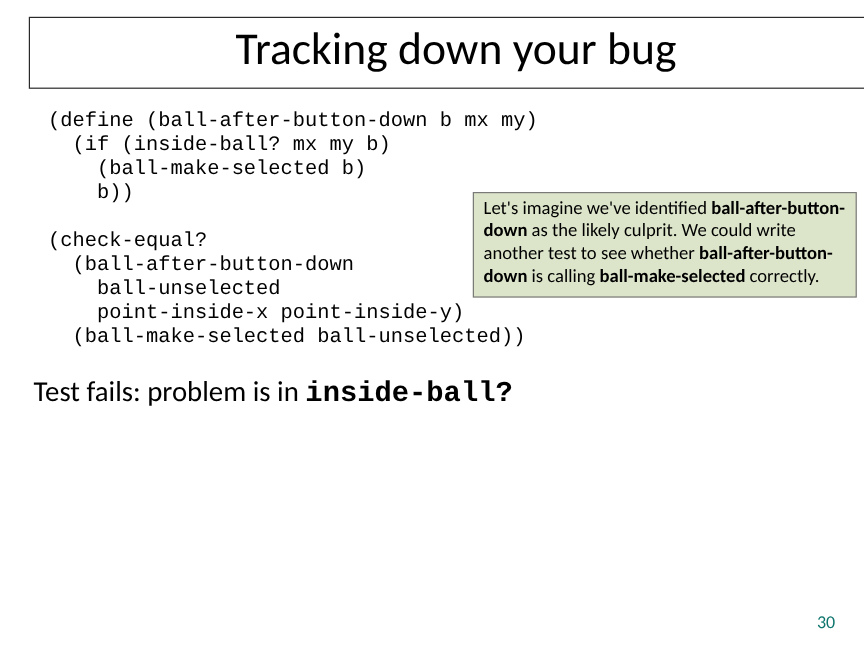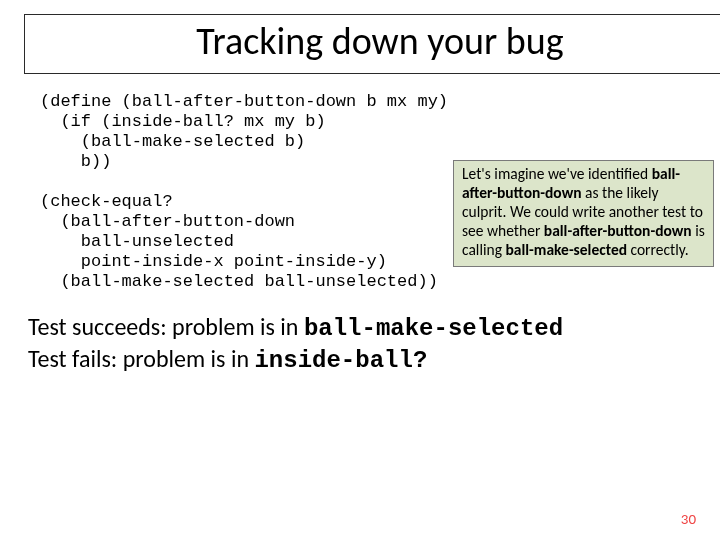--- a/index.html
+++ b/index.html
@@ -34,21 +34,21 @@
     font-family:"Courier New", monospace;
     font-size:17px;
     line-height:1.18;
     white-space:pre;
     margin-left:16px;
   }
   .callout {
     position:absolute;
     right:6px;
     top:160px;
-    width:261px;
+    width:320px;
     background:#dce5ca;
     border:1px solid #7a7a7a;
     font-family: Calibri, "Segoe UI", Arial, sans-serif;
     font-size:15.5px;
     line-height:1.22;
     padding:4px 8px 6px 8px;
     white-space:normal;
     font-weight:400;
   }
   .conclusion {
@@ -57,21 +57,21 @@
     line-height:1.25;
     margin-top:20px;
     margin-left:4px;
   }
   .mono-bold { font-family:"Courier New", monospace; font-weight:bold; }
   .page-number {
     position:absolute;
     bottom:12px;
     right:24px;
     font-size:15px;
-    color:#ef4444;
+    color:#0f766e;
     font-family: Calibri, "Segoe UI", Arial, sans-serif;
   }
   b { font-weight:bold; }
 </style>
 </head>
 <body>
 
 <div class="slide">
 
   <div class="title-box">
@@ -85,19 +85,18 @@
 <span></span>
 <span>(check-equal?</span>
 <span>  (ball-after-button-down</span>
 <span>    ball-unselected</span>
 <span>    point-inside-x point-inside-y)</span>
 <span>  (ball-make-selected ball-unselected))</span></div>
 
   <div class="callout"><span>Let's imagine we've identified </span><b>ball-after-button-down</b><span> as the likely culprit.  We could write another test to see whether </span><b>ball-after-button-down</b><span> is calling </span><b>ball-make-selected</b><span> correctly.</span></div>
 
   <div class="conclusion">
-    <div><span>Test succeeds: problem is in </span><span class="mono-bold">ball-make-selected</span></div>
     <div><span>Test fails: problem is in </span><span class="mono-bold">inside-ball?</span></div>
   </div>
 
   <div class="page-number">30</div>
 
 </div>
 
 </body></html>

